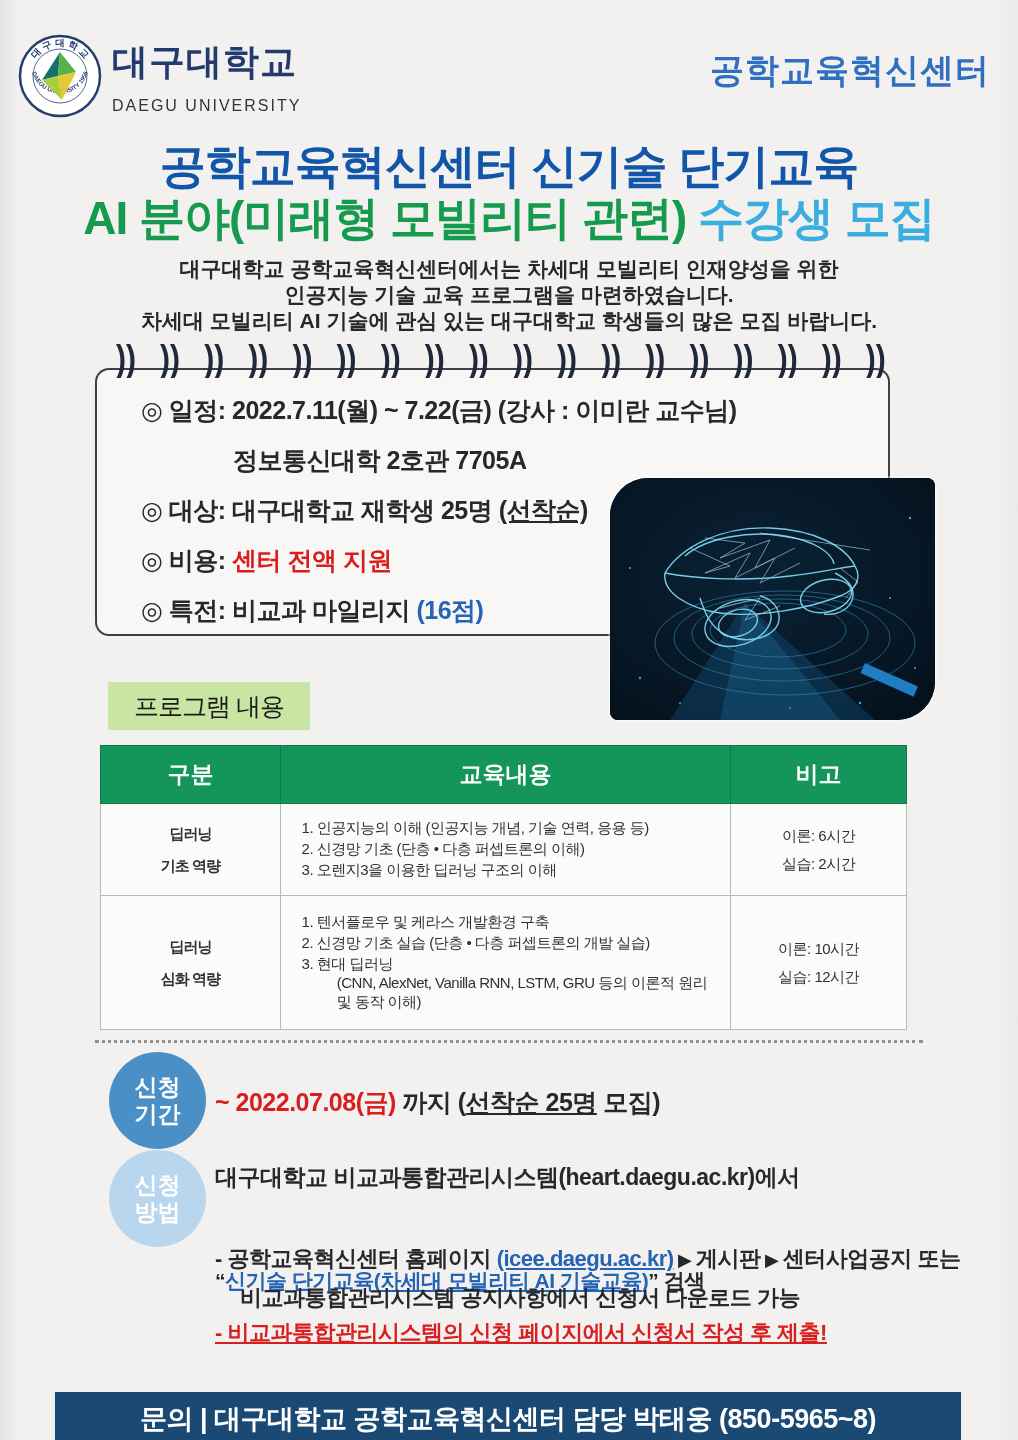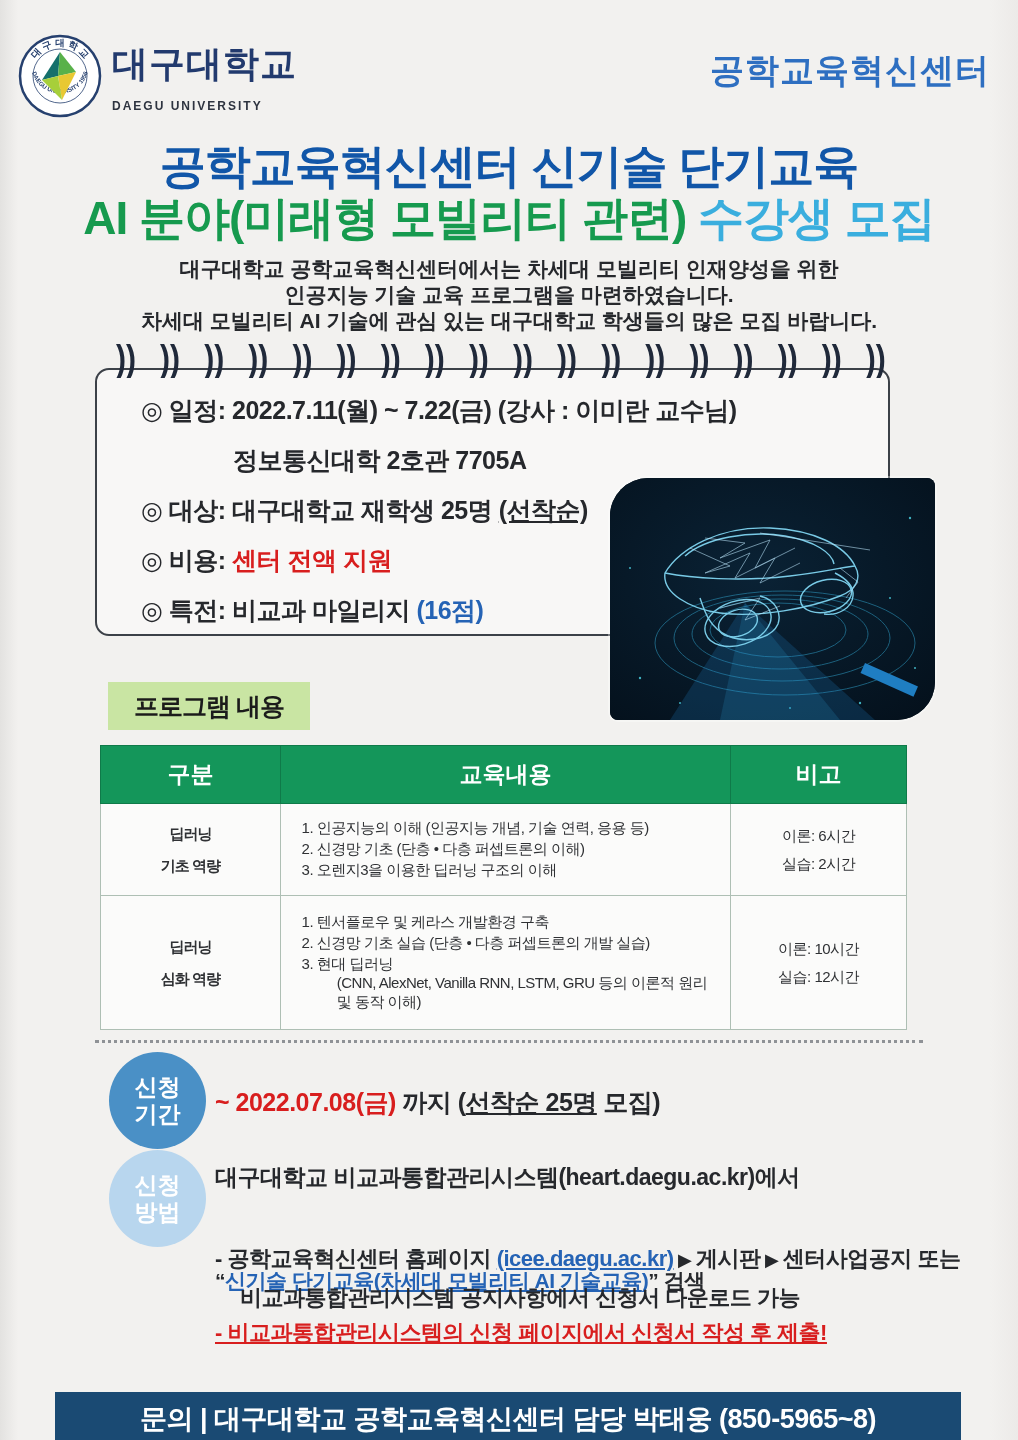--- a/index.html
+++ b/index.html
@@ -11,21 +11,21 @@
   .page{
     position:relative; width:1018px; height:1440px;
     background:linear-gradient(90deg,#e3e2e0 0,#f2f1ef 18px,#f2f1ef 990px,#eceae8 1018px);
     overflow:hidden;
   }
   
   .logo-wrap{ position:absolute; left:18px; top:34px; display:flex; align-items:center; }
   .seal{ width:84px; height:84px; }
   .logo-text{ margin-left:10px; }
   .logo-ko{ font-size:36px; font-weight:bold; color:#223a6e; letter-spacing:1px; }
-  .logo-en{ font-size:12px; font-weight:bold; color:#2e3440; letter-spacing:2px; margin-top:10px; }
+  .logo-en{ font-size:16px; font-weight:normal; color:#2e3440; letter-spacing:2px; margin-top:10px; }
   .center-name{
     position:absolute; right:28px; top:48px;
     font-size:34px; font-weight:bold; color:#2e6fc1; letter-spacing:1px;
   }
   
   .title{ position:absolute; left:0; width:100%; text-align:center; font-weight:bold; }
   .title1{ top:136px; font-size:46px; color:#1156a8; letter-spacing:-1px;}
   .title2{ top:188px; font-size:46px; letter-spacing:-1px;}
   .t-green{ color:#169a4e; }
   .t-sky{ color:#3aaede; }
@@ -53,21 +53,21 @@
   .car-img{
     position:absolute; left:610px; top:478px; width:325px; height:242px;
     border-radius:38px 8px 38px 8px; overflow:hidden; z-index:4;
     background:#05101c;
     box-shadow:0 0 0 2px rgba(255,255,255,0.35);
   }
   .car-img svg{ display:block; }
   
   .section-label{
     position:absolute; left:108px; top:682px; width:202px; height:48px;
-    background:#c9e5a3; color:#1b1b1b; font-size:25px; font-weight:bold;
+    background:#c9e5a3; color:#1b1b1b; font-size:25px; font-weight:normal;
     display:flex; align-items:center; justify-content:center; letter-spacing:-1px;
   }
   .table{ position:absolute; left:100px; top:745px; width:807px; border-collapse:collapse; z-index:5;}
   .table th{
     background:#14965a; color:#ffffff; font-size:23px; font-weight:bold;
     height:58px; border:1px solid #0f7a49;
   }
   .table td{
     background:#fbfbfa; border:1px solid #aebfb4; vertical-align:middle;
     font-size:15px; color:#2f3134; padding:10px 2px;

